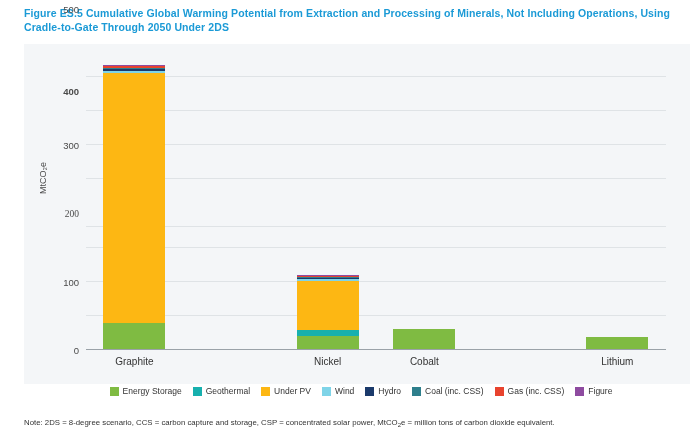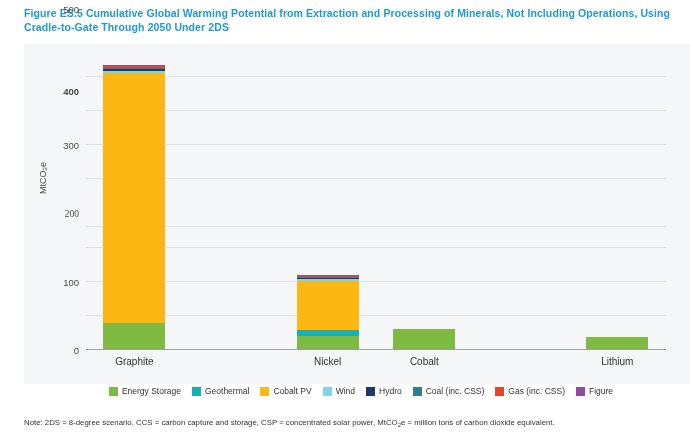--- a/index.html
+++ b/index.html
@@ -242,21 +242,21 @@
       <div class="legend-item">
         <span class="legend-swatch" style="background: rgb(127, 187, 66);"></span>
         <span>Energy Storage</span>
       </div>
       <div class="legend-item">
         <span class="legend-swatch" style="background: rgb(23, 176, 174);"></span>
         <span>Geothermal</span>
       </div>
       <div class="legend-item">
         <span class="legend-swatch" style="background: rgb(253, 183, 19);"></span>
-        <span>Cobalt PV</span>
+        <span>Under PV</span>
       </div>
       <div class="legend-item">
         <span class="legend-swatch" style="background: rgb(127, 212, 232);"></span>
         <span>Wind</span>
       </div>
       <div class="legend-item">
         <span class="legend-swatch" style="background: rgb(27, 58, 107);"></span>
         <span>Hydro</span>
       </div>
       <div class="legend-item">

